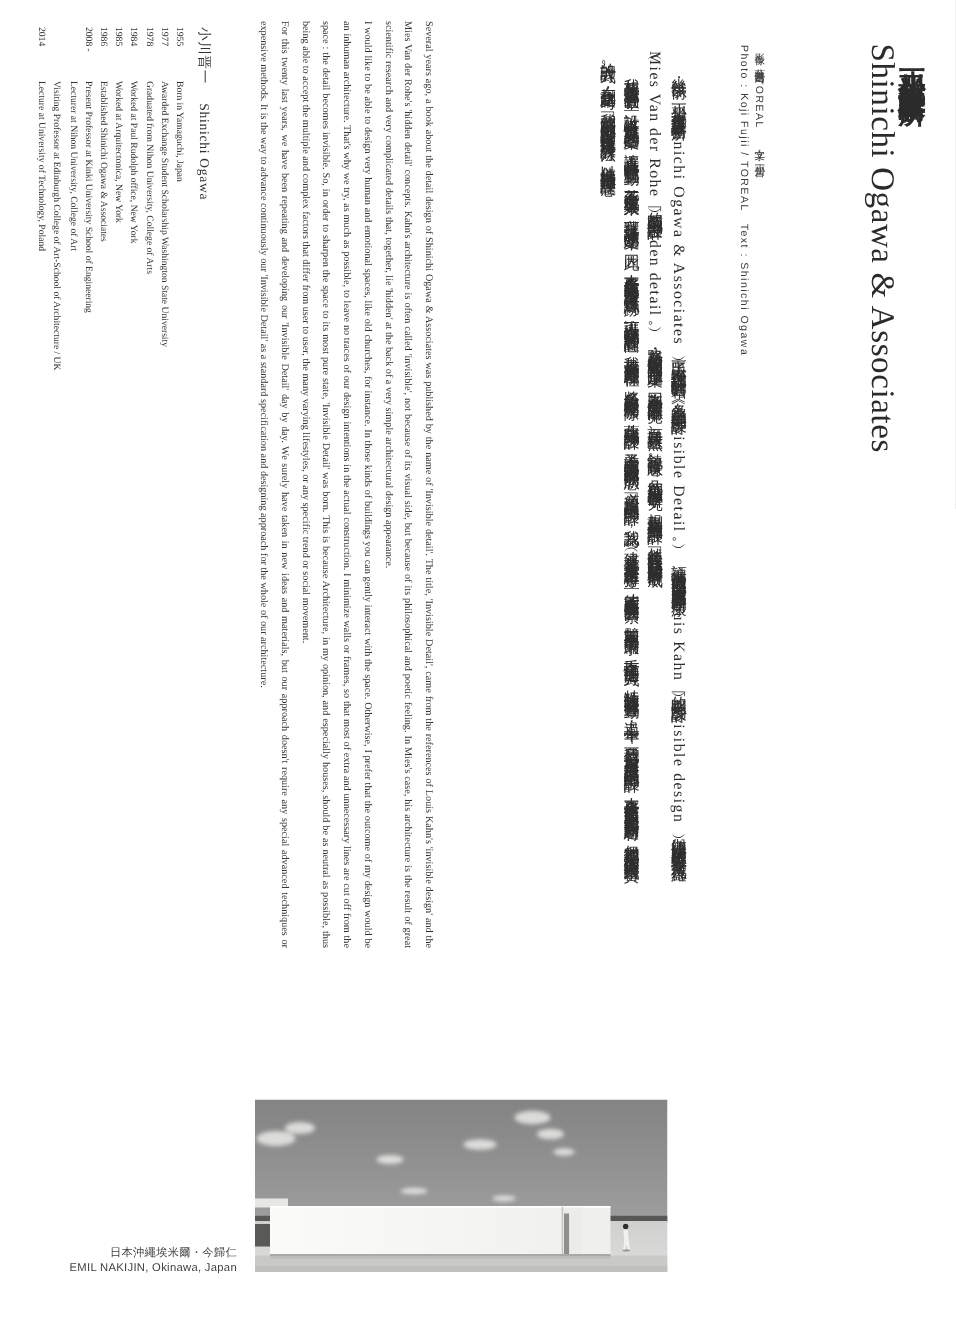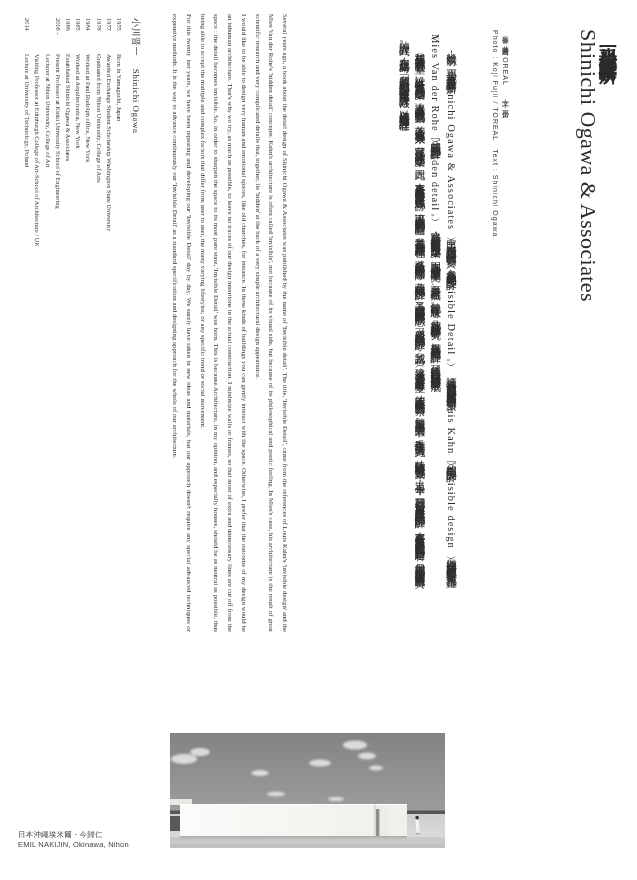--- a/index.html
+++ b/index.html
@@ -49,21 +49,21 @@
   }
   .bio-heading { margin:0 0 5px 0; font-size:9px; font-weight:normal; letter-spacing:0.5px; }
   .bio-heading .en { margin-left:10px; }
   .bio-row { display:flex; font-size:6.4px; line-height:10.2px; }
   .bio-year { width:36px; flex:none; }
   .bio-text { flex:1; }
   
   .photo-wrap { position:absolute; left:170px; top:733px; width:275px; height:115px; }
   .photo-wrap svg { display:block; width:100%; height:100%; }
   .caption {
-    position:absolute; left:18px; top:830px; width:140px; text-align:left;
+    position:absolute; left:18px; top:830px; width:140px; text-align:right;
     font-family:"Liberation Sans","DejaVu Sans",sans-serif;
     font-size:7.5px; line-height:10px; color:#3f3f3f; letter-spacing:0.2px;
   }
   .caption div { white-space:nowrap; }
 </style>
 </head>
 <body>
 
 <div class="page">
 
@@ -193,16 +193,16 @@
       <g>
         <ellipse cx="247.5" cy="100.6" rx="2.6" ry="0.7" fill="#9a9a98"></ellipse>
         <path d="M245.6 87 L248.6 87 L249.4 96 L250 100 L248.7 100 L247.7 96.5 L246.7 100 L245.4 100 L246.1 96 Z" fill="#f1f1ef"></path>
         <circle cx="247.1" cy="84.6" r="1.8" fill="#2e2e2c"></circle>
       </g>
     </svg>
   </div>
 
   <div class="caption">
     <div>日本沖繩埃米爾・今歸仁</div>
-    <div>EMIL NAKIJIN, Okinawa, Nihon</div>
+    <div>EMIL NAKIJIN, Okinawa, Japan</div>
   </div>
 
 </div>
 
 </body></html>

